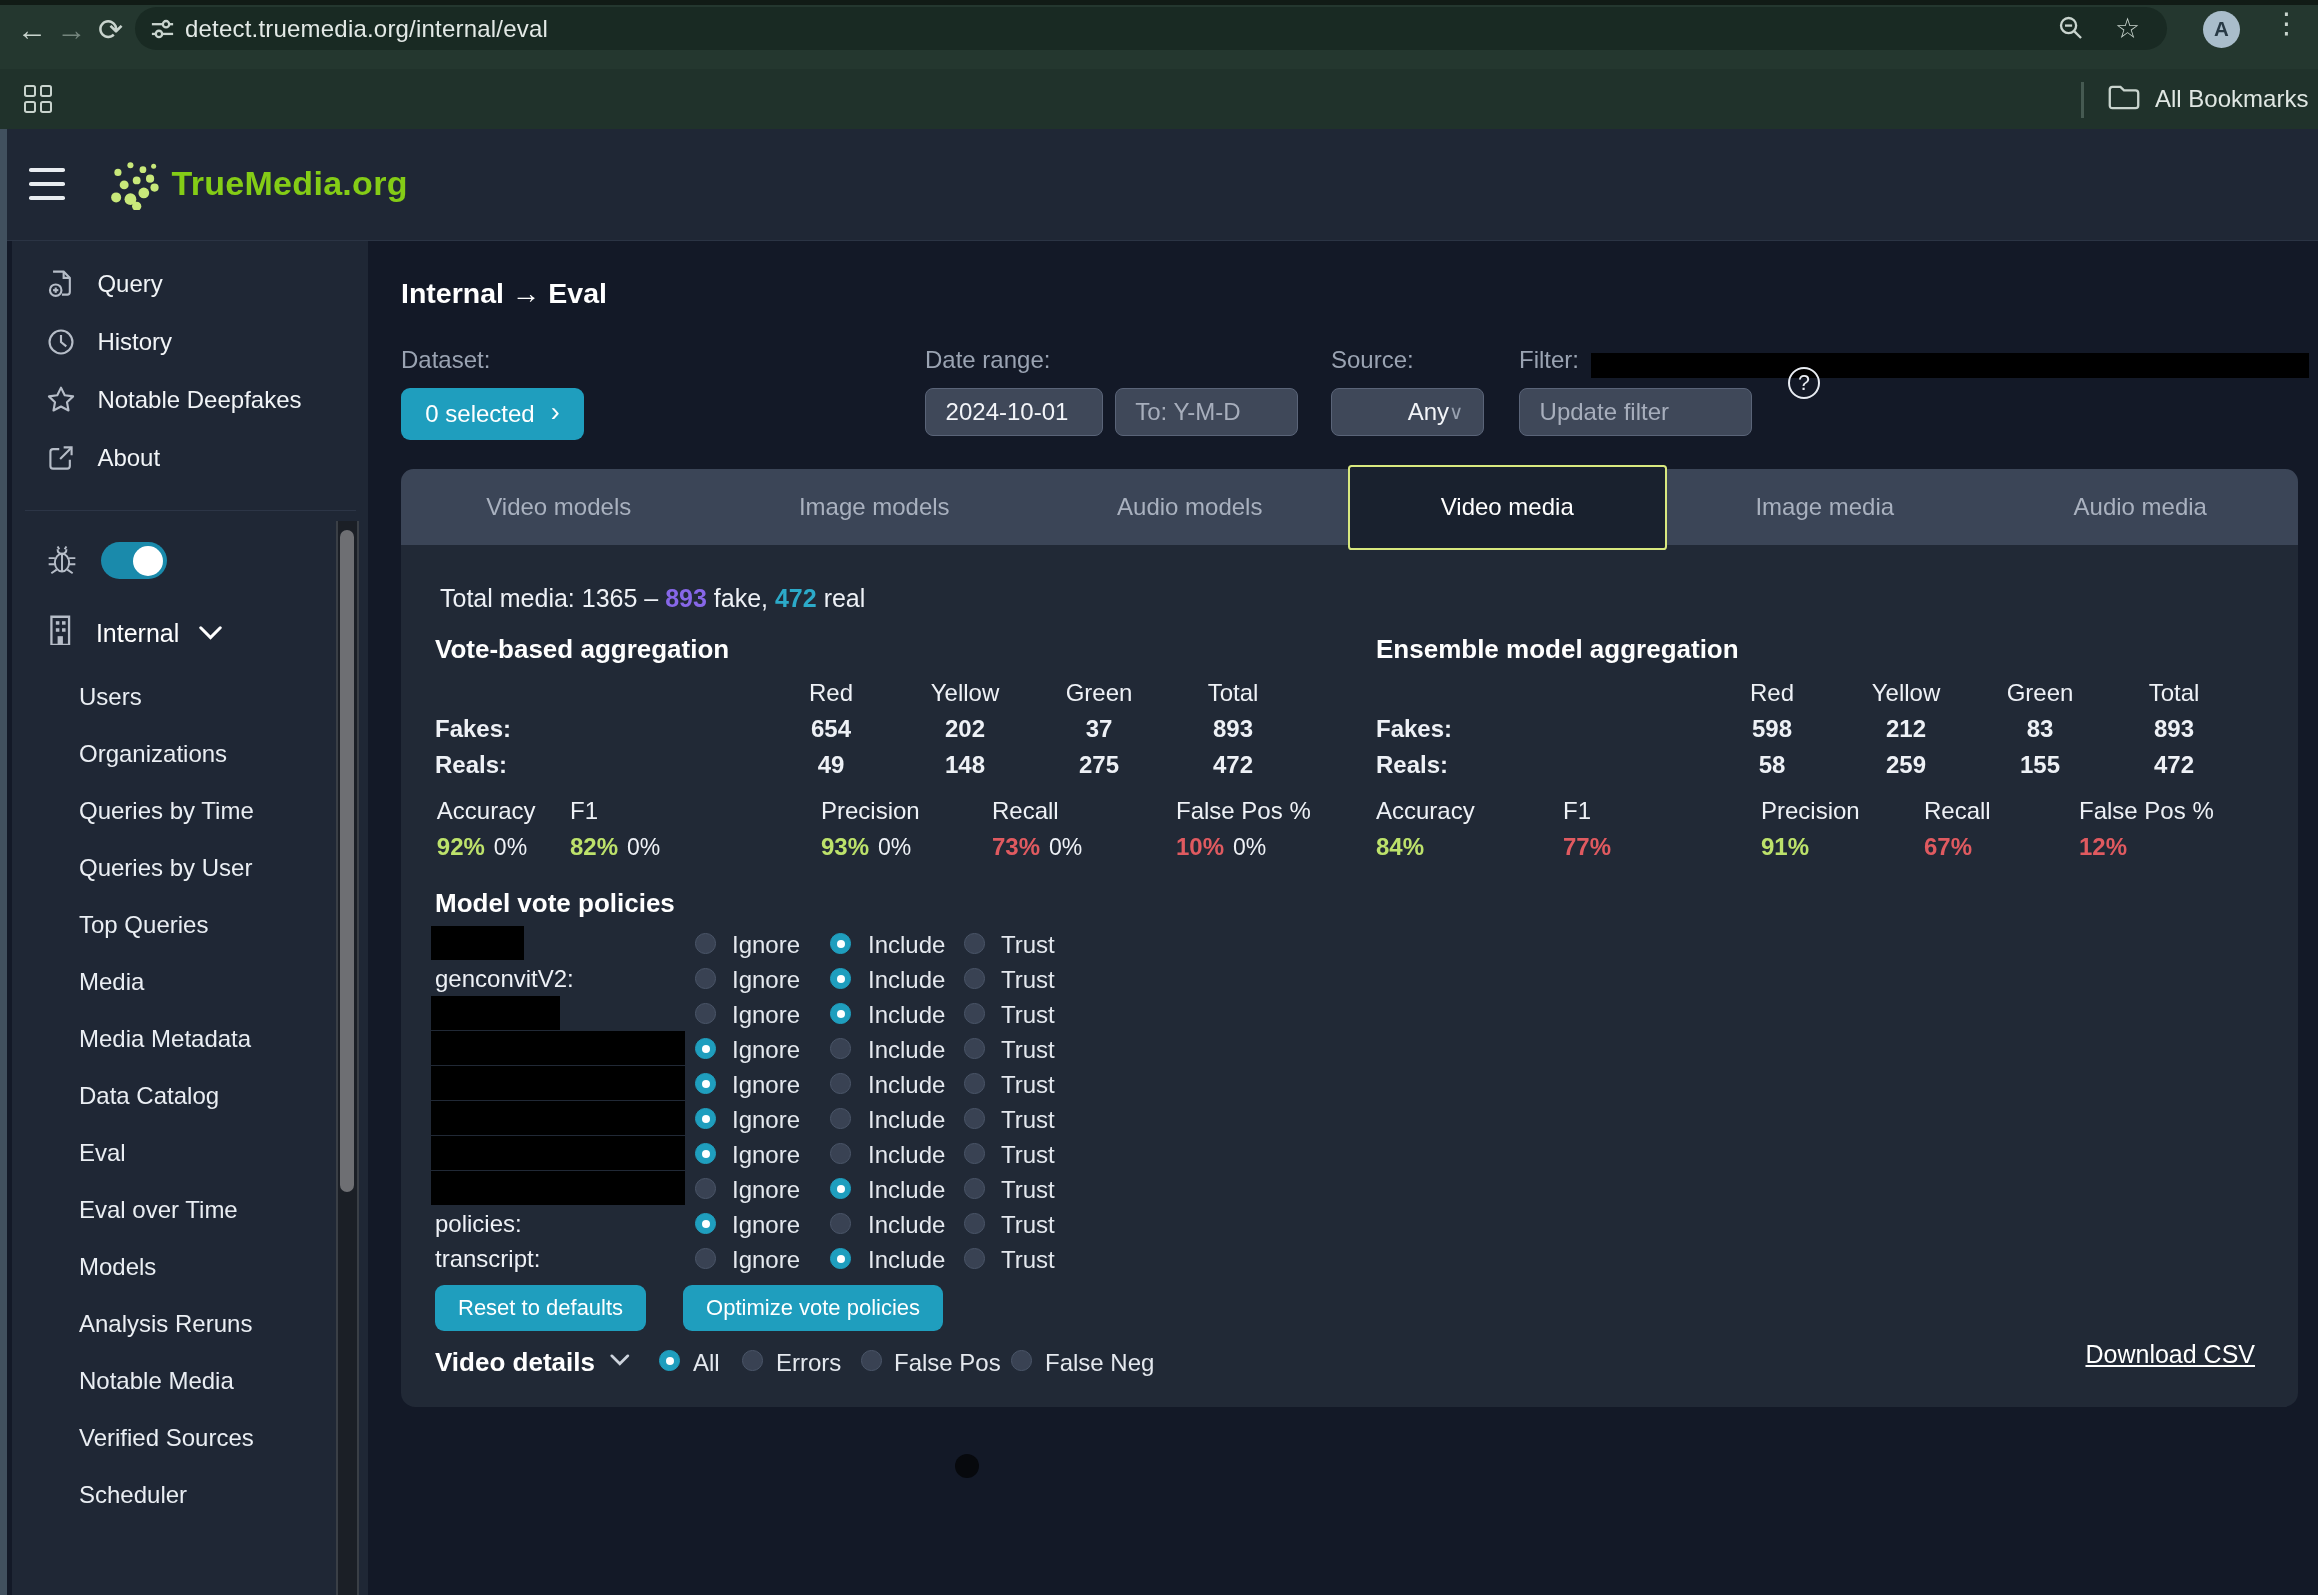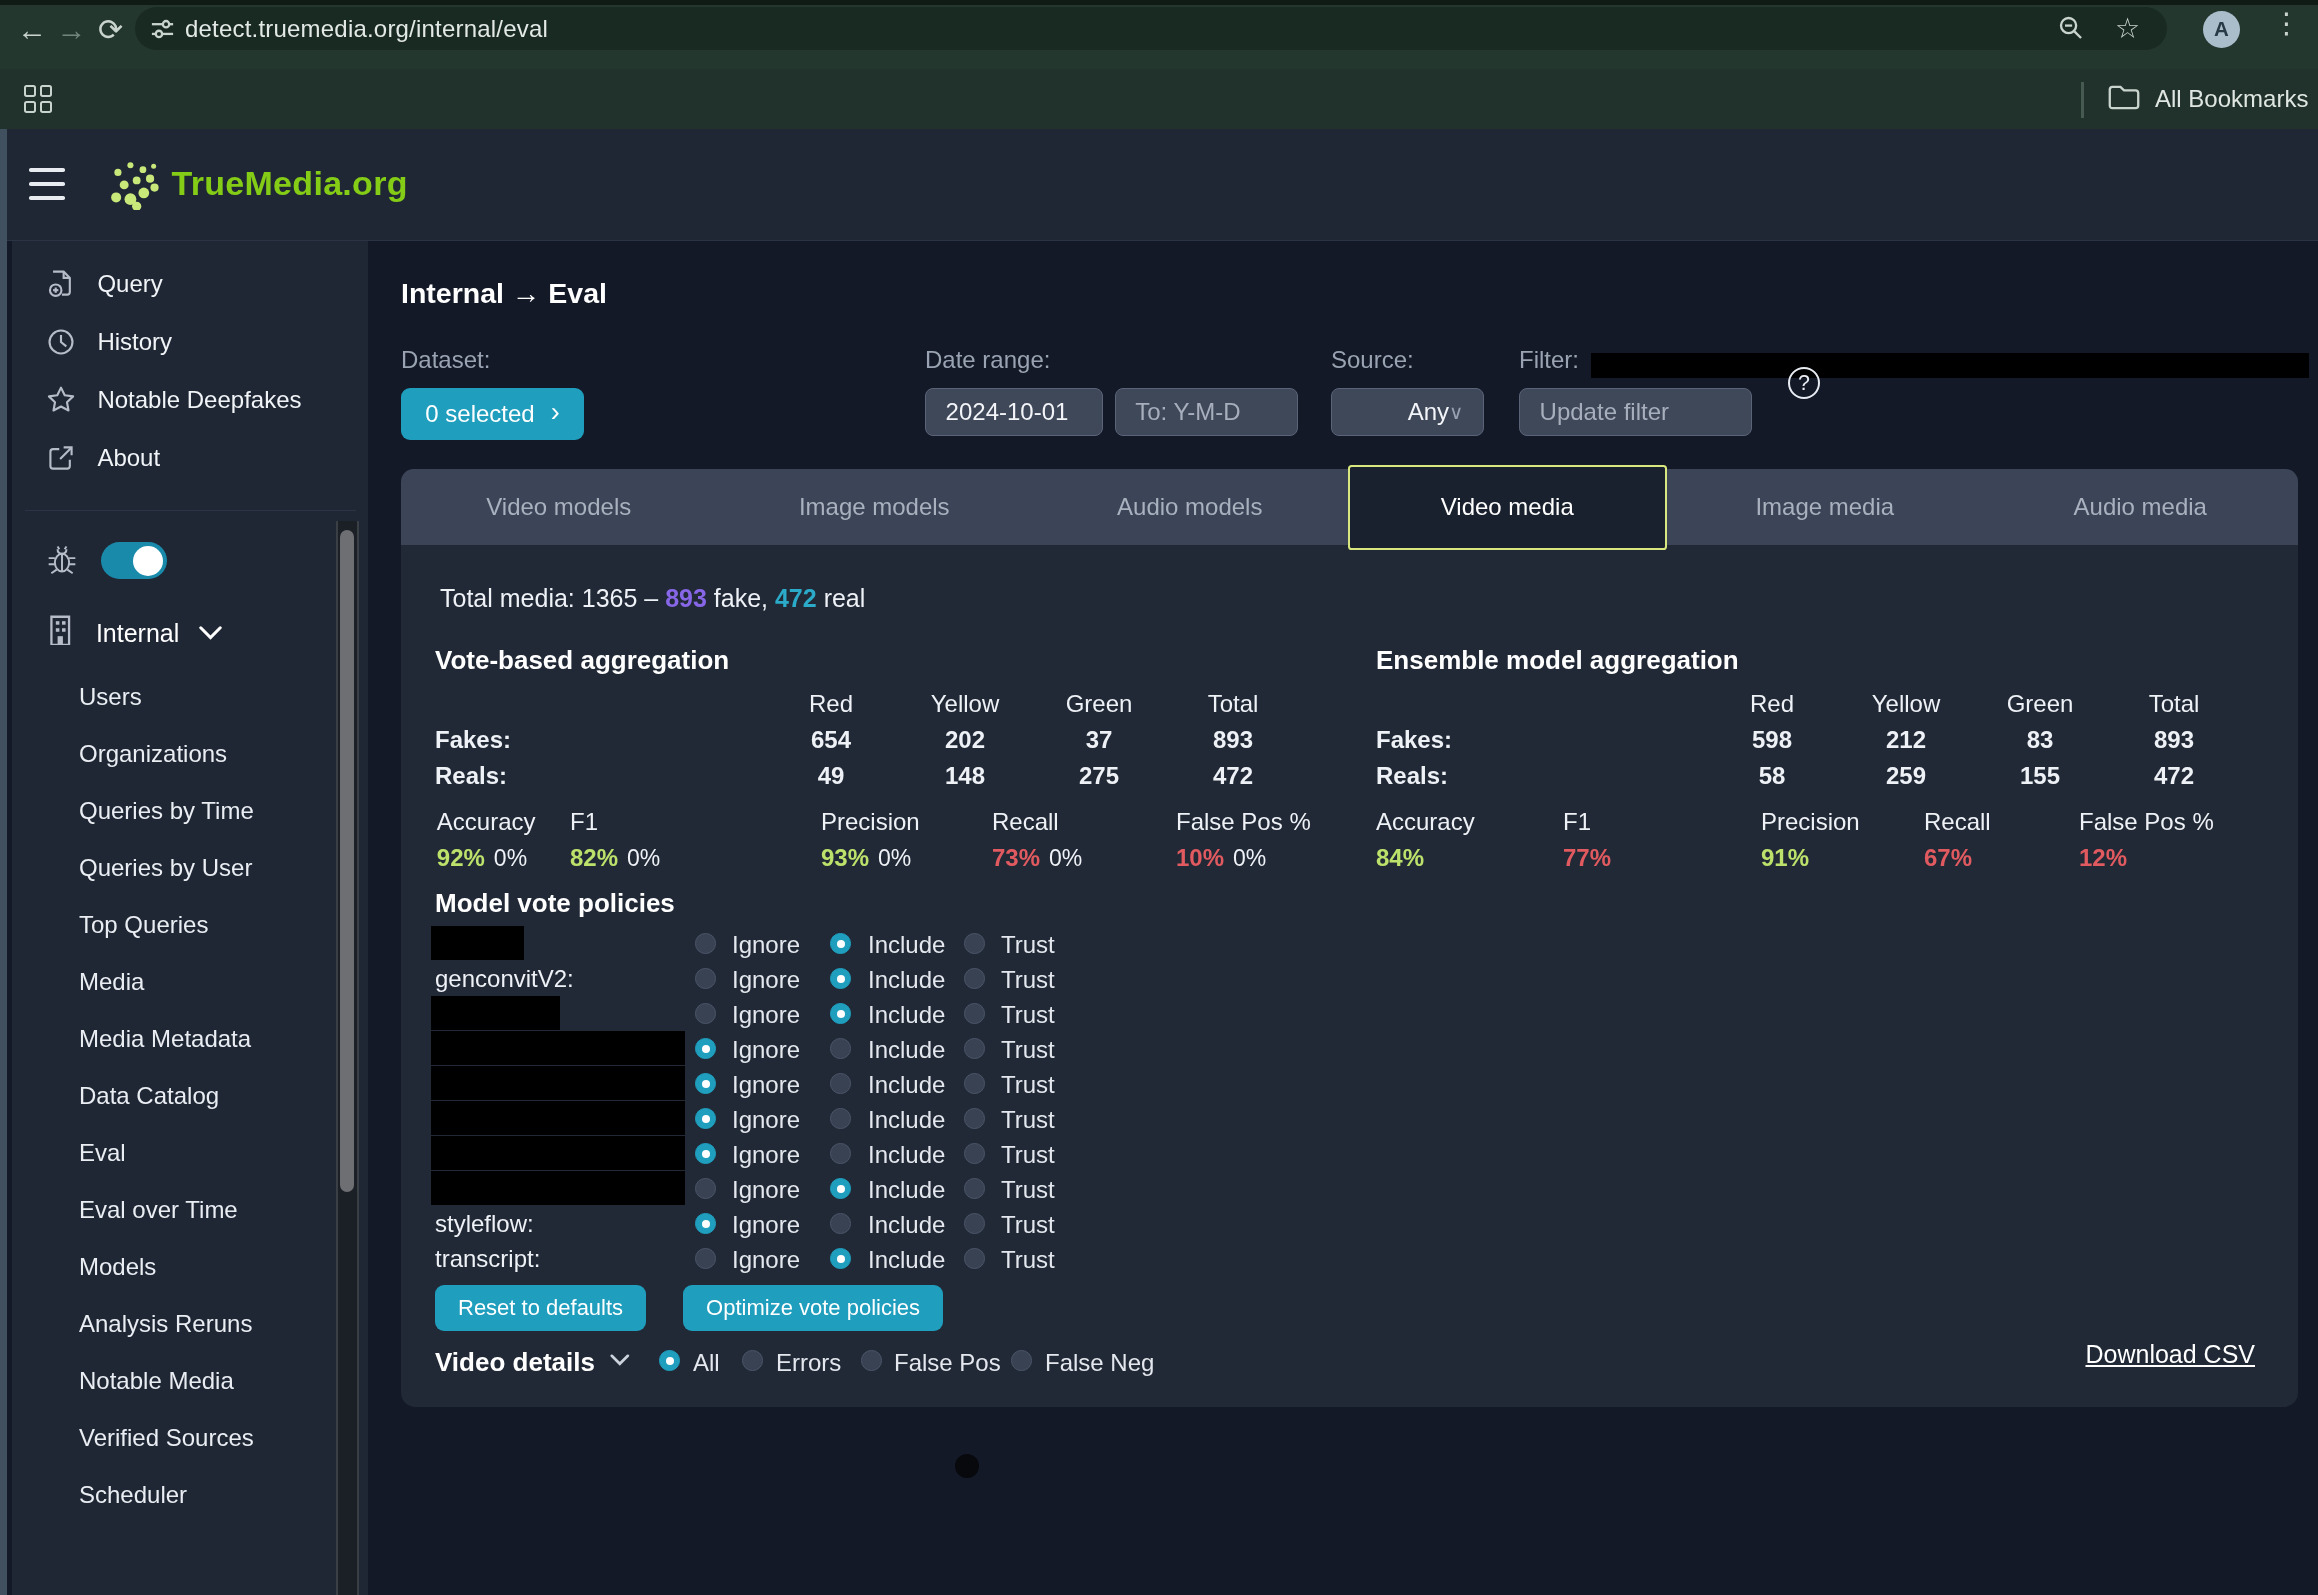--- a/index.html
+++ b/index.html
@@ -86,21 +86,21 @@
   .tabbar{position:absolute;left:33px;top:228px;width:1897px;height:76px;background:var(--tabbar);border-radius:12.5px 12.5px 0 0;display:flex;align-items:center}
   .tab{flex:1;display:flex;align-items:center;justify-content:center;color:#a9b1bf;font-size:24px;height:100%;cursor:pointer}
   .tab.active{background:#19212e;border:2.7px solid #d8e87f;border-radius:3.6px;color:#fff;height:85px;margin-top:-4.5px;margin-bottom:-4.5px;z-index:2}
 
   
   .card{position:absolute;left:33px;top:304px;width:1897px;height:862px;background:var(--card);border-radius:0 0 14.2px 14.2px}
   .total-line{position:absolute;left:39px;top:39px;font-size:25px;color:var(--text)}
   .t-fake{color:var(--purple);font-weight:600}
   .t-real{color:var(--cyan);font-weight:600}
 
-  .agg{position:absolute;top:100px;width:890px}
+  .agg{position:absolute;top:89px;width:890px}
   .agg1{left:34px}
   .agg2{left:975px}
   .agg-title{font-size:26px;font-weight:bold;color:#fff;height:41px}
   .agg-table{display:grid;grid-template-columns:329px 134px 134px 134px 134px}
   .agg-table .cell{font-size:24px;height:36px;display:flex;align-items:center;justify-content:center;color:var(--text)}
   .agg-table .cell.lbl{justify-content:flex-start;font-weight:600}
   .tone-good{color:var(--lime);font-weight:600}
   .tone-bad{color:var(--red);font-weight:600}
   .tone-muted{color:var(--numgray);font-weight:600}
   .tone-fake{color:var(--purple);font-weight:600}
@@ -539,21 +539,21 @@
           <div class="policy-row">
             <div class="redaction" style="width: 254px;"></div>
             <div class="radio pr-r0"></div>
             <div class="opt-label pl-0" style="position: absolute;">Ignore</div>
             <div class="radio pr-r1 checked"></div>
             <div class="opt-label pl-1" style="position: absolute;">Include</div>
             <div class="radio pr-r2"></div>
             <div class="opt-label pl-2" style="position: absolute;">Trust</div>
           </div>
           <div class="policy-row">
-            <div class="policy-label">styleflow:</div>
+            <div class="policy-label">policies:</div>
             <div class="radio pr-r0 checked"></div>
             <div class="opt-label pl-0" style="position: absolute;">Ignore</div>
             <div class="radio pr-r1"></div>
             <div class="opt-label pl-1" style="position: absolute;">Include</div>
             <div class="radio pr-r2"></div>
             <div class="opt-label pl-2" style="position: absolute;">Trust</div>
           </div>
           <div class="policy-row">
             <div class="policy-label">transcript:</div>
             <div class="radio pr-r0"></div>

